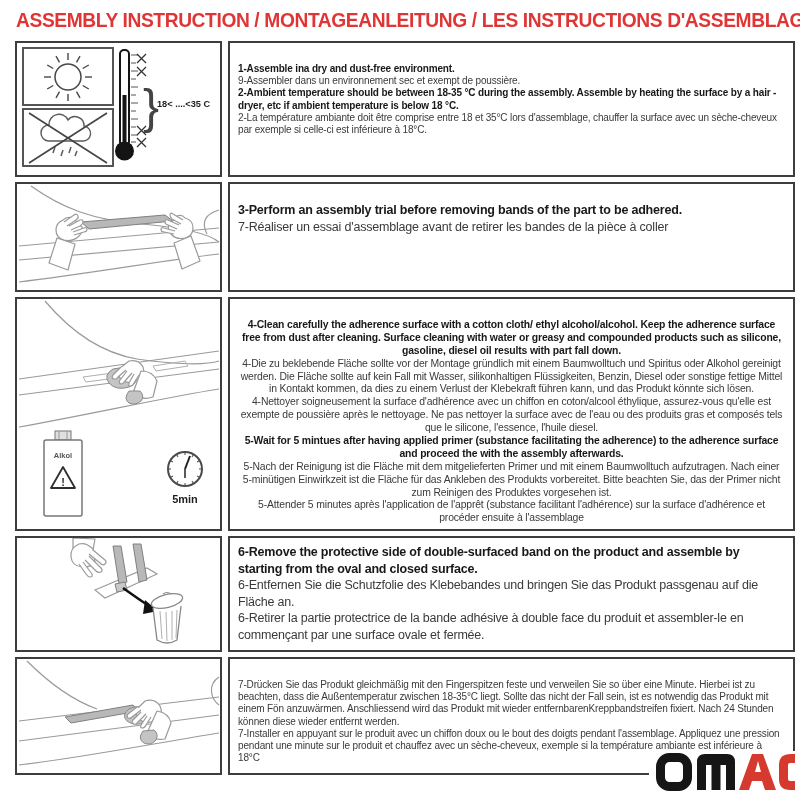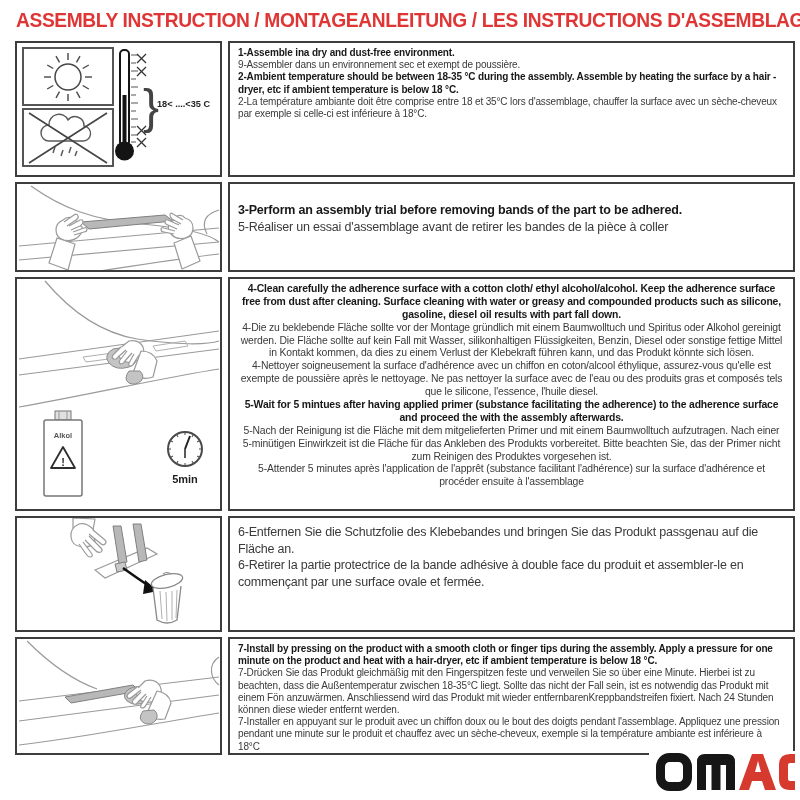--- a/index.html
+++ b/index.html
@@ -16,22 +16,22 @@
     padding-top:9px; text-align:center; white-space:nowrap;
     color:#e03535; font-weight:700; font-size:20px; letter-spacing:-0.4px;
     transform:scaleX(0.96); transform-origin:center;
   }
 
   .rows { position:absolute; top:41px; left:15px; right:5px;
           display:flex; flex-direction:column; gap:5px; }
   .row  { display:flex; gap:6px; }
   .icon-cell { flex:0 0 207px; border:2px solid #3d3d3d; background:#fff; overflow:hidden; }
   .text-cell { flex:1 1 auto; border:2px solid #3d3d3d; background:#fff;
-               padding:4px 8px 2px; overflow:hidden; }
-  .r1 { height:136px; } .r2 { height:90px; } .r3 { height:234px; }
+               padding:20px 8px 2px; overflow:hidden; }
+  .r1 { height:136px; } .r2 { height:110px; } .r3 { height:234px; }
   .r4 { height:116px; } .r5 { height:118px; }
   .r2 .text-cell { padding-top:18px; }
   .r4 .text-cell { padding-top:6px; }
 
   p { margin:0; }
   .step + .step { }
   .en { font-weight:700; color:#181818; }
   .de, .fr { font-weight:400; color:#3a3a3a; }
   .t-sm  { font-size:10.4px; line-height:1.24; letter-spacing:-0.15px;text-align:center; }
   .t-xs  { font-size:10px;   line-height:1.22; letter-spacing:-0.15px; }
@@ -157,21 +157,21 @@
             <path d="M166,36 l-10,-6 q-3,-2 -3,1 q0,2 2,4 l9,5"></path>
             <path d="M162,41 l-11,-5 q-3,-1 -3,2 q0,2 3,3 l9,4"></path>
             <path d="M158,47 l-11,-3 q-3,-1 -3,1 q0,3 3,3 l10,2"></path>
             <path d="M174,52 l-17,7 l8,26 l18,-8 z"></path>
           </g>
         </svg>
       </div>
       <div class="text-cell t-lg">
         <div class="step">
           <p class="en">3-Perform an assembly trial before removing bands of the part to be adhered.</p>
-          <p class="fr">5-Réaliser un essai d'assemblage avant de retirer les bandes de la pièce à coller</p>
+          <p class="fr">7-Réaliser un essai d'assemblage avant de retirer les bandes de la pièce à coller</p>
         </div>
       </div>
     </div>
 
     <div class="row r3">
       <div class="icon-cell">
         <svg width="203" height="230" viewBox="0 0 203 230">
           <g class="line-art">
             <path d="M28,2 C55,34 85,54 120,60 C160,66 190,66 202,62"></path>
             <path d="M2,80 L202,52"></path>
@@ -260,20 +260,21 @@
               <line x1="155" y1="73" x2="155" y2="102"></line>
                 <line x1="160" y1="72" x2="159" y2="100"></line>
             </g>
             <ellipse cx="150" cy="63" rx="16" ry="6.5" transform="rotate(-14 150 63)" fill="#fff" stroke="#888" stroke-width="1.3"></ellipse>
             <path d="M146,56 q4,-3 8,0" fill="none" stroke="#888" stroke-width="1.2"></path>
           </g>
         </svg>
       </div>
       <div class="text-cell t-lg">
         <div class="step">
+          <p class="en">6-Remove the protective side of double-surfaced band on the product and assemble by starting from the oval and closed surface.</p>
           <p class="de">6-Entfernen Sie die Schutzfolie des Klebebandes und bringen Sie das Produkt passgenau auf die Fläche an.</p>
           <p class="fr">6-Retirer la partie protectrice de la bande adhésive à double face du produit et assembler-le en commençant par une surface ovale et fermée.</p>
         </div>
       </div>
     </div>
 
     <div class="row r5">
       <div class="icon-cell">
         <svg width="203" height="114" viewBox="0 0 203 114">
           <g class="line-art">
@@ -290,21 +291,20 @@
             <path d="M120,48 l-9,7 q-2,2 0,4 q2,1 4,-1 l9,-7"></path>
             <path d="M124,53 l-8,8 q-2,3 1,4 q2,1 4,-2 l8,-8"></path>
             <path d="M130,57 l-6,9 q-1,3 1,3 q3,0 4,-3 l5,-8"></path>
             <path d="M140,52 q12,2 14,12 l-6,16 q-12,2 -18,-6 z"></path>
           </g>
           <path class="cloth" d="M126,72 q-6,8 1,12 q7,3 12,-3 q3,-6 -2,-10 z"></path>
         </svg>
       </div>
       <div class="text-cell t-xs">
         <div class="step">
-          <p class="en">7-Install by pressing on the product with a smooth cloth or finger tips during the assembly. Apply a pressure for one minute on the product and heat with a hair-dryer, etc if ambient temperature is below 18 °C.</p>
           <p class="de">7-Drücken Sie das Produkt gleichmäßig mit den Fingerspitzen feste und verweilen Sie so über eine Minute. Hierbei ist zu beachten, dass die Außentemperatur zwischen 18-35°C liegt. Sollte das nicht der Fall sein, ist es notwendig das Produkt mit einem Fön anzuwärmen. Anschliessend wird das Produkt mit wieder entfernbarenKreppbandstreifen fixiert. Nach 24 Stunden können diese wieder entfernt werden.</p>
           <p class="fr">7-Installer en appuyant sur le produit avec un chiffon doux ou le bout des doigts pendant l'assemblage. Appliquez une pression pendant une minute sur le produit et chauffez avec un sèche-cheveux, exemple si la température ambiante est inférieure à 18°C</p>
         </div>
       </div>
     </div>
 
   </div>
 
   <div class="logo">
     <svg width="140" height="42" viewBox="0 0 140 42">

